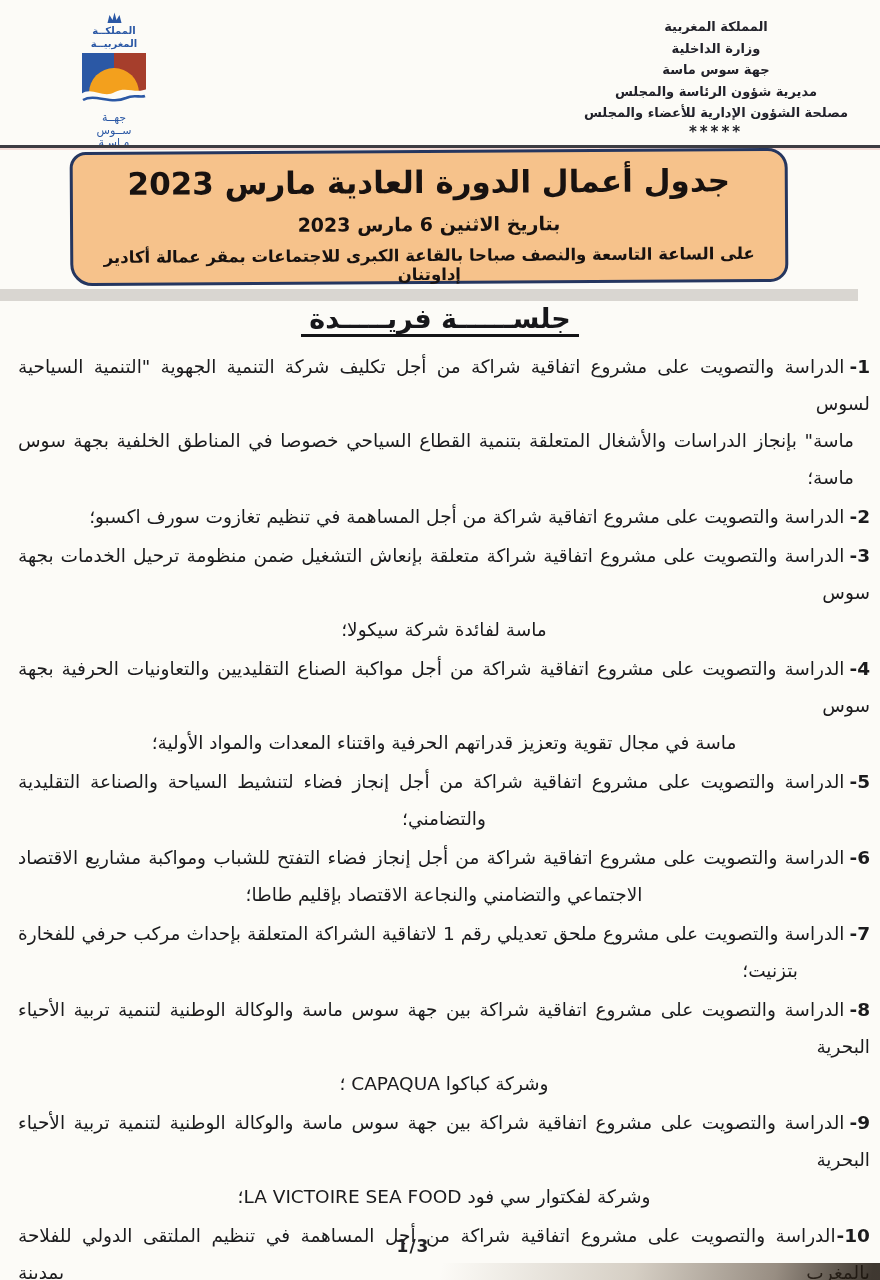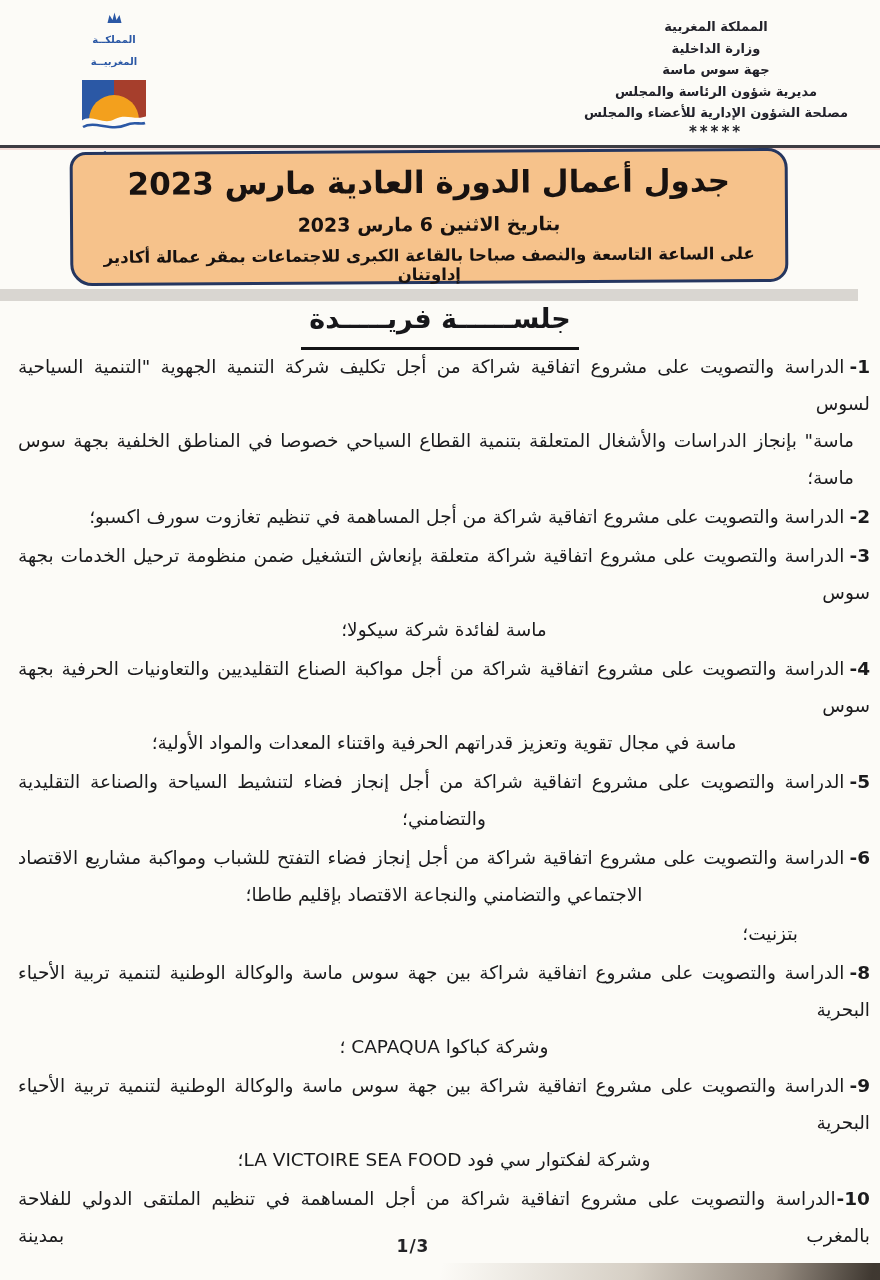--- a/index.html
+++ b/index.html
@@ -8,21 +8,21 @@
   .page {
     position:relative; width:880px; height:1280px; margin:0 auto;
     background:#fcfbf7; overflow:hidden;
     font-family:"DejaVu Sans", sans-serif; color:#1c1c1e;
   }
 
   
   .logo {
     position:absolute; left:34px; top:12px; width:160px;
     display:flex; flex-direction:column; align-items:center;
-    color:#2b58a5; text-align:left;gap:9px;
+    color:#2b58a5; text-align:left;
   }
   .logo-kingdom { font-size:10px; font-weight:bold; line-height:13px; letter-spacing:.5px; }
   .logo-region  { font-size:11px; font-weight:normal; line-height:12.5px; letter-spacing:1px; }
   .emblem { margin:3px 0 1px 0; }
 
   .letterhead {
     position:absolute; top:16px; right:4px; width:320px;
     direction:rtl; text-align:center;
     font-size:13px; font-weight:bold; line-height:21.5px; color:#22222a;
   }
@@ -48,21 +48,21 @@
   .gray-strip {
     position:absolute; top:289px; left:0; width:858px; height:12px;
     background:#d9d6d1;
   }
 
   
   .session-header { position:absolute; top:303px; left:0; width:100%; text-align:center; }
   .session-header span {
     display:inline-block; direction:rtl;
     font-size:27px; font-weight:bold; color:#17171a;
-    border-bottom:3.5px solid #141416; padding:0 8px 13px 8px; letter-spacing:1px;
+    border-bottom:3.5px solid #141416; padding:0 8px 0 8px; letter-spacing:1px;
   }
 
   
   .agenda {
     position:absolute; top:348px; right:10px; left:18px;
     direction:rtl; font-size:18.5px; line-height:37px; color:#1b1b1d;
   }
   .item { margin-bottom:2px; }
   .l1      { text-align:right; }
   .l1.j    { text-align:justify; text-align-last:justify; }
@@ -155,20 +155,21 @@
       <div class="l1 j"><span class="num">5-</span><span>الدراسة والتصويت على مشروع اتفاقية شراكة من أجل إنجاز فضاء لتنشيط السياحة والصناعة التقليدية</span></div>
       <div class="l2 c">والتضامني؛</div>
     </div>
 
     <div class="item">
       <div class="l1 j"><span class="num">6-</span><span>الدراسة والتصويت على مشروع اتفاقية شراكة من أجل إنجاز فضاء التفتح للشباب ومواكبة مشاريع الاقتصاد</span></div>
       <div class="l2 c">الاجتماعي والتضامني والنجاعة الاقتصاد بإقليم طاطا؛</div>
     </div>
 
     <div class="item">
+      <div class="l1 j"><span class="num">7-</span><span>الدراسة والتصويت على مشروع ملحق تعديلي رقم 1 لاتفاقية الشراكة المتعلقة بإحداث مركب حرفي للفخارة</span></div>
       <div class="l2 r">بتزنيت؛</div>
     </div>
 
     <div class="item">
       <div class="l1 j"><span class="num">8-</span><span>الدراسة والتصويت على مشروع اتفاقية شراكة بين جهة سوس ماسة والوكالة الوطنية لتنمية تربية الأحياء البحرية</span></div>
       <div class="l2 c">وشركة كباكوا CAPAQUA ؛</div>
     </div>
 
     <div class="item">
       <div class="l1 j"><span class="num">9-</span><span>الدراسة والتصويت على مشروع اتفاقية شراكة بين جهة سوس ماسة والوكالة الوطنية لتنمية تربية الأحياء البحرية</span></div>

